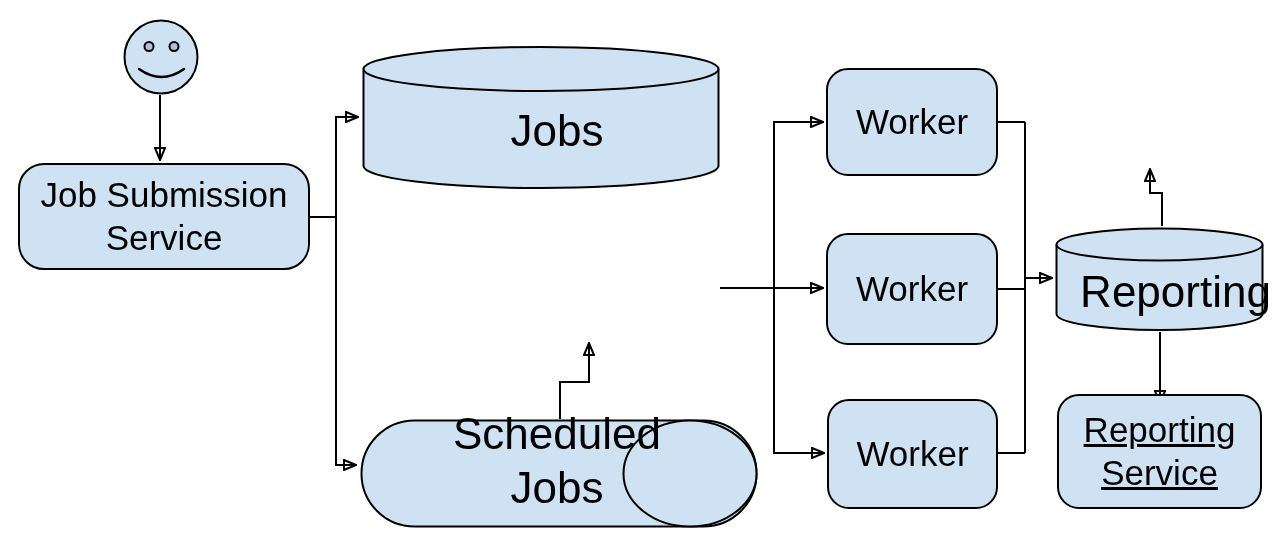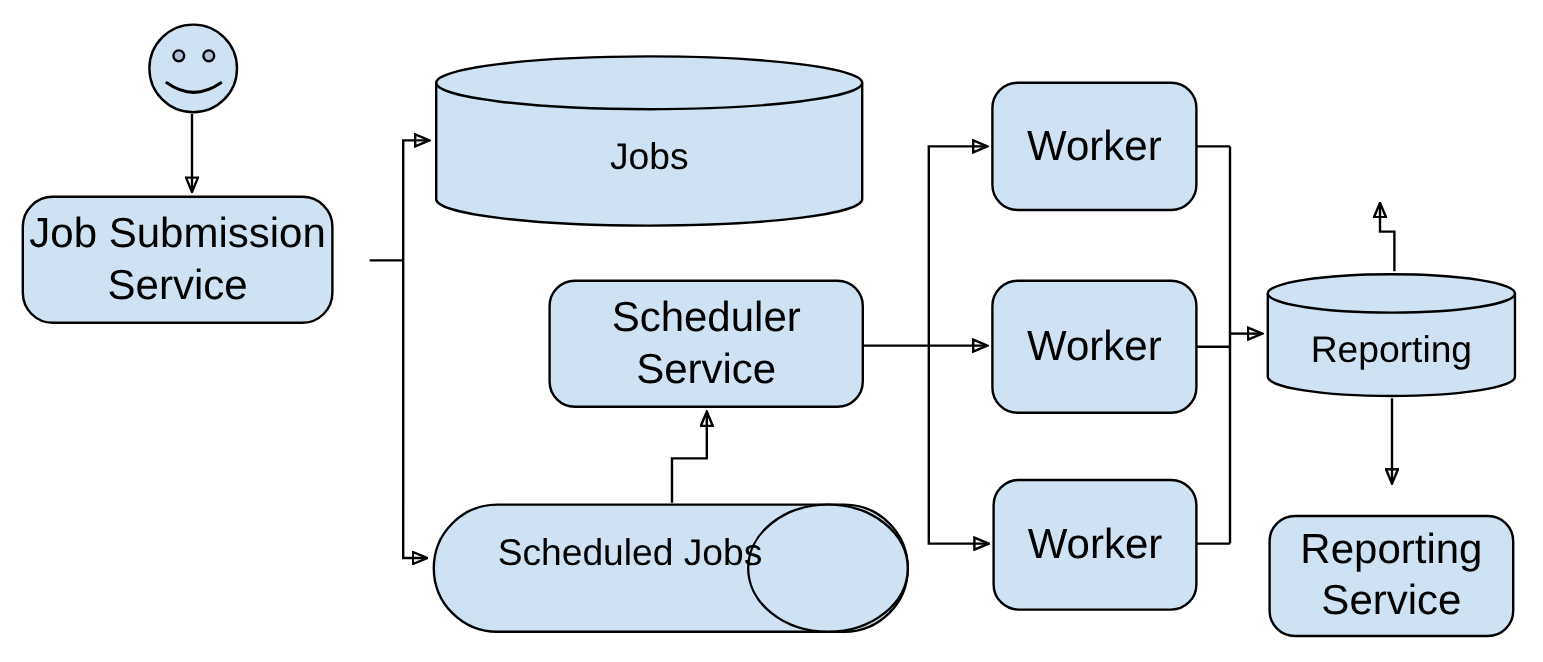--- a/index.html
+++ b/index.html
@@ -23,21 +23,21 @@
     border-radius:22px;
     display:flex;align-items:center;justify-content:center;
     text-align:center;font-size:35px;line-height:1.22;
   }
   .shapebox{position:absolute;}
   .shapebox svg{position:absolute;left:0;top:0;display:block;}
   .shape-fill{fill:var(--node-fill);stroke:var(--node-stroke);stroke-width:2;}
   .shape-line{fill:none;stroke:var(--node-stroke);stroke-width:2.5;stroke-linecap:round;}
   .shape-label{
     position:absolute;display:flex;align-items:center;justify-content:center;
-    text-align:center;font-size:31px;line-height:1.22;
+    text-align:center;font-size:44px;line-height:1.22;margin-left:32px;
   }
 </style>
 </head>
 <body>
 
 <div id="canvas">
 
   <svg id="edges" width="1286" height="552" viewBox="0 0 1286 552">
     <defs>
       <marker id="arrow" markerUnits="userSpaceOnUse" markerWidth="14" markerHeight="12" refX="12" refY="6" orient="auto">
@@ -63,35 +63,32 @@
 
   <div class="shapebox" style="left:122px;top:19px;width:78px;height:78px;">
     <svg width="78" height="78" viewBox="0 0 78 78">
       <circle class="shape-fill" cx="39" cy="38" r="36.5"></circle>
       <circle class="shape-fill" cx="27" cy="27.5" r="4.5" style="fill:#aec3da;"></circle>
       <circle class="shape-fill" cx="52" cy="27.5" r="4.5" style="fill:#aec3da;"></circle>
       <path class="shape-line" d="M17 50 Q39.5 66 62 50"></path>
     </svg>
   </div>
 
-  <div class="node" style="left:18px;top:163px;width:260px;height:107px;border-radius:26px;">
+  <div class="node" style="left:18px;top:163px;width:292px;height:107px;border-radius:26px;">
     <span>Job Submission Service</span>
   </div>
 
   <div class="shapebox" style="left:362px;top:45px;width:358px;height:145px;">
     <svg width="358" height="145" viewBox="0 0 358 145">
       <path class="shape-fill" d="M1.5 24 L1.5 121 A177.5 22 0 0 0 356.5 121 L356.5 24"></path>
       <ellipse class="shape-fill" cx="179" cy="24" rx="177.5" ry="22"></ellipse>
     </svg>
     <div class="shape-label" style="left:0;top:46px;right:0;bottom:20px;">Jobs</div>
   </div>
 
-  <div class="node" style="left:457px;top:233px;width:263px;height:107px;">
-    <span>Scheduler Service</span>
-  </div>
 
   <div class="shapebox" style="left:360px;top:419px;width:398px;height:109px;">
     <svg width="398" height="109" viewBox="0 0 398 109">
       <rect class="shape-fill" x="1.5" y="1.5" width="395" height="106" rx="53" ry="53"></rect>
       <ellipse class="shape-fill" cx="330" cy="54.5" rx="66.5" ry="53"></ellipse>
     </svg>
     <div class="shape-label" style="left:45px;top:0;width:240px;height:83px;">Scheduled Jobs</div>
   </div>
 
   <div class="node" style="left:826px;top:68px;width:172px;height:108px;">
@@ -106,17 +103,17 @@
 
   <div class="shapebox" style="left:1055px;top:227px;width:209px;height:105px;">
     <svg width="209" height="105" viewBox="0 0 209 105">
       <path class="shape-fill" d="M1.5 17.5 L1.5 87 A103 16 0 0 0 207.5 87 L207.5 17.5"></path>
       <ellipse class="shape-fill" cx="104.5" cy="17.5" rx="103" ry="16"></ellipse>
     </svg>
     <div class="shape-label" style="left:0;top:34px;right:0;bottom:10px;">Reporting</div>
   </div>
 
 
-  <div class="node" style="left:1057px;top:429px;width:205px;height:102px;">
+  <div class="node" style="left:1057px;top:394px;width:205px;height:115px;text-decoration:underline;">
     <span>Reporting Service</span>
   </div>
 
 </div>
 
 </body></html>

